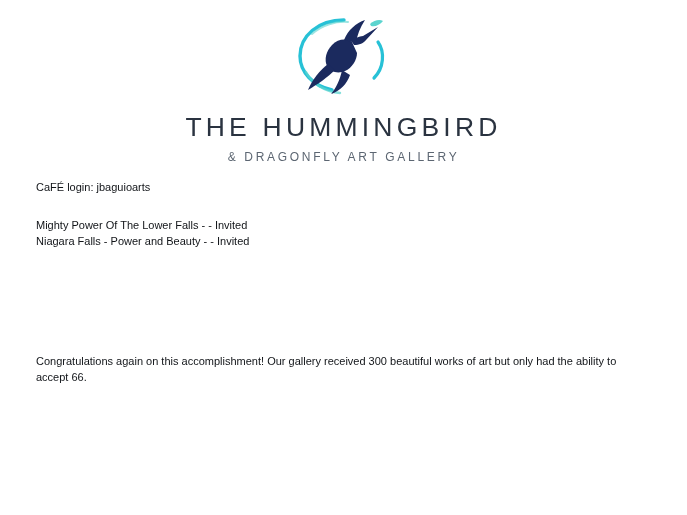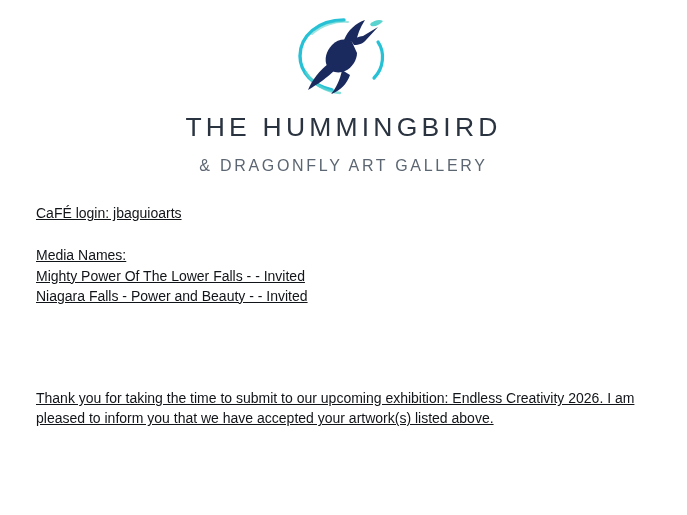--- a/index.html
+++ b/index.html
@@ -42,37 +42,36 @@
   .logo-title {
     margin-top: 12px;
     font-size: 26.5px;
     letter-spacing: 4.2px;
     color: #2a3340;
     font-family: "Liberation Sans", sans-serif;
     font-weight: 400;
     white-space: nowrap;
   }
   .logo-subtitle {
-    margin-top: 14px;
-    font-size: 16px;
+    margin-top: 7px;
+    font-size: 12px;
     letter-spacing: 2.7px;
     color: #5c6672;
     font-family: "Liberation Sans", sans-serif;
     font-weight: 400;
     white-space: nowrap;
   }
 
   
   .letter {
-    margin-top: 28px;
+    margin-top: 16px;
     padding: 0 36px;
-    font-size: 14px;
+    font-size: 11px;
     line-height: 1.45;
     color: #111418;
-    text-decoration: underline;
   }
   .letter p {
     margin: 0;
   }
   .gap-md { height: 22px; }
   .gap-lg { height: 30px; }
 
   .media-list p { margin: 0; }
   .para {
     max-width: 625px;
@@ -108,33 +107,32 @@
     <div class="logo-title">THE HUMMINGBIRD</div>
     <div class="logo-subtitle">&amp; DRAGONFLY ART GALLERY</div>
   </div>
 
   <div class="letter">
 
     <p>CaFÉ login: jbaguioarts</p>
 
     <div class="gap-md"></div>
 
-    <p>Media Names:</p>
     <div class="media-list">
       <p>Mighty Power Of The Lower Falls - - Invited</p>
       <p>Niagara Falls - Power and Beauty - - Invited</p>
     </div>
 
     <div class="gap-lg"></div>
 
 
     <div class="gap-lg"></div>
 
 
     <div class="gap-md"></div>
 
-    <p class="para">Thank you for taking the time to submit to our upcoming exhibition: Endless Creativity 2026. I am pleased to inform you that we have accepted your artwork(s) listed above.</p>
 
     <div class="gap-md"></div>
 
+    <p class="para">Congratulations again on this accomplishment! Our gallery received 300 beautiful works of art but only had the ability to accept 66.</p>
 
   </div>
 </div>
 
 </body></html>

